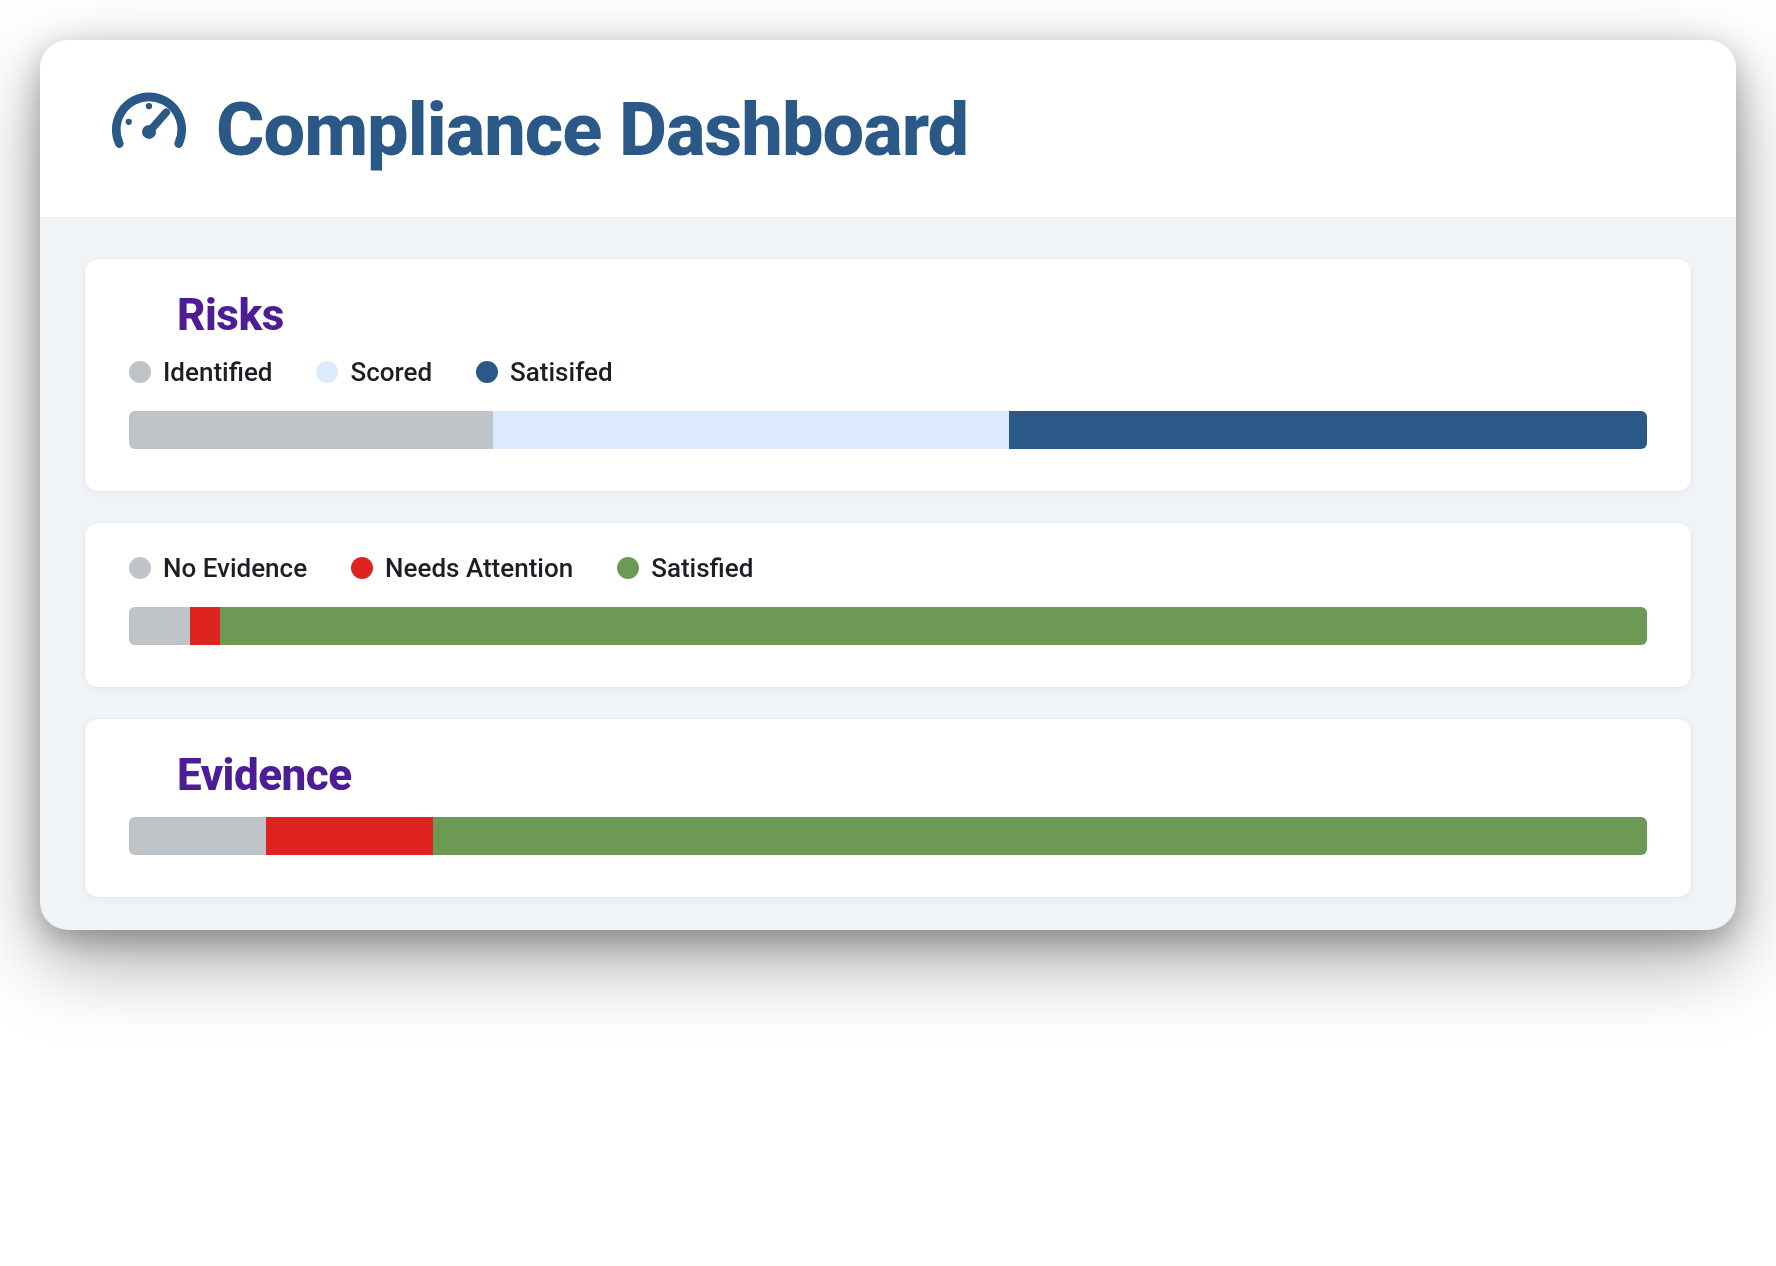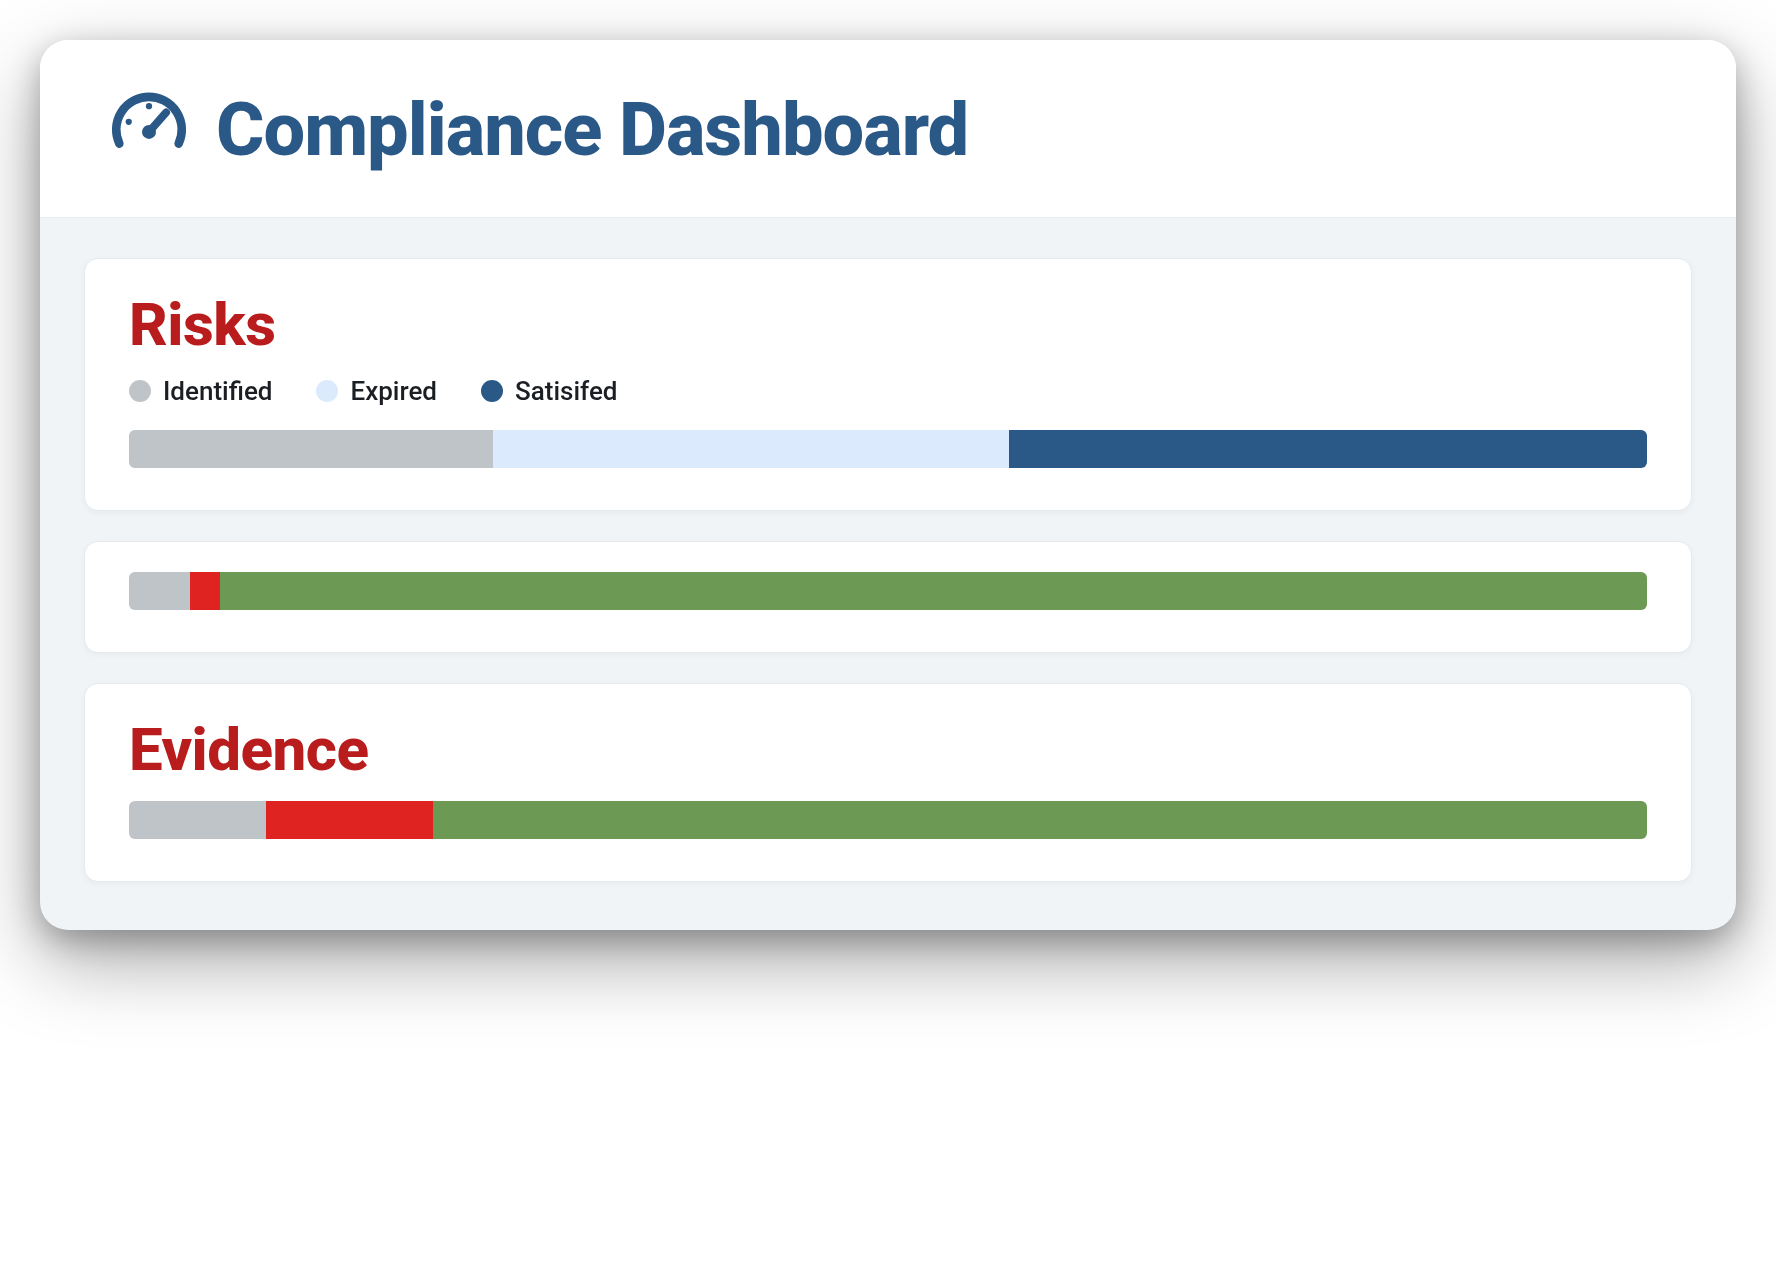--- a/index.html
+++ b/index.html
@@ -47,25 +47,26 @@
     flex: 1;
   }
   .card {
     background: #ffffff;
     border: 1px solid #e6eaee;
     border-radius: 14px;
     padding: 30px 44px 42px 44px;
     box-shadow: 0 2px 6px rgba(0,0,0,0.04);
   }
   .card-title {
-    font-size: 60px;
+    font-size: 44px;
     font-weight: 800;
-    color: #b91c1c;
+    color: #4c1d95;
     margin-bottom: 16px;
     letter-spacing: -0.5px;
+    margin-left: 48px;
   }
   .legend {
     display: flex;
     align-items: flex-end;
     gap: 44px;
     margin-bottom: 24px;
     flex-wrap: wrap;
   }
   .legend-item {
     display: flex;
@@ -119,35 +120,49 @@
 
       <div class="card">
         <div class="card-title">Risks</div>
         <div class="legend">
           <div class="legend-item">
             <span class="swatch" style="background: rgb(191, 196, 201);"></span>
             <span class="legend-label">Identified</span>
           </div>
           <div class="legend-item">
             <span class="swatch" style="background: rgb(219, 234, 253);"></span>
-            <span class="legend-label">Expired</span>
+            <span class="legend-label">Scored</span>
           </div>
           <div class="legend-item">
             <span class="swatch" style="background: rgb(43, 89, 135);"></span>
             <span class="legend-label">Satisifed</span>
           </div>
         </div>
         <div class="bar">
           <div class="seg" style="background: rgb(191, 196, 201); width: 24%;"></div>
           <div class="seg" style="background: rgb(219, 234, 253); width: 34%;"></div>
           <div class="seg" style="background: rgb(43, 89, 135); width: 42%;"></div>
         </div>
       </div>
 
       <div class="card">
+        <div class="legend">
+          <div class="legend-item">
+            <span class="swatch" style="background: rgb(191, 196, 201);"></span>
+            <span class="legend-label">No Evidence</span>
+          </div>
+          <div class="legend-item">
+            <span class="swatch" style="background: rgb(222, 35, 32);"></span>
+            <span class="legend-label">Needs Attention</span>
+          </div>
+          <div class="legend-item">
+            <span class="swatch" style="background: rgb(108, 154, 84);"></span>
+            <span class="legend-label">Satisfied</span>
+          </div>
+        </div>
         <div class="bar">
           <div class="seg" style="background: rgb(191, 196, 201); width: 4%;"></div>
           <div class="seg" style="background: rgb(222, 35, 32); width: 2%;"></div>
           <div class="seg" style="background: rgb(108, 154, 84); width: 94%;"></div>
         </div>
       </div>
 
       <div class="card">
         <div class="card-title">Evidence</div>
         <div class="bar">

